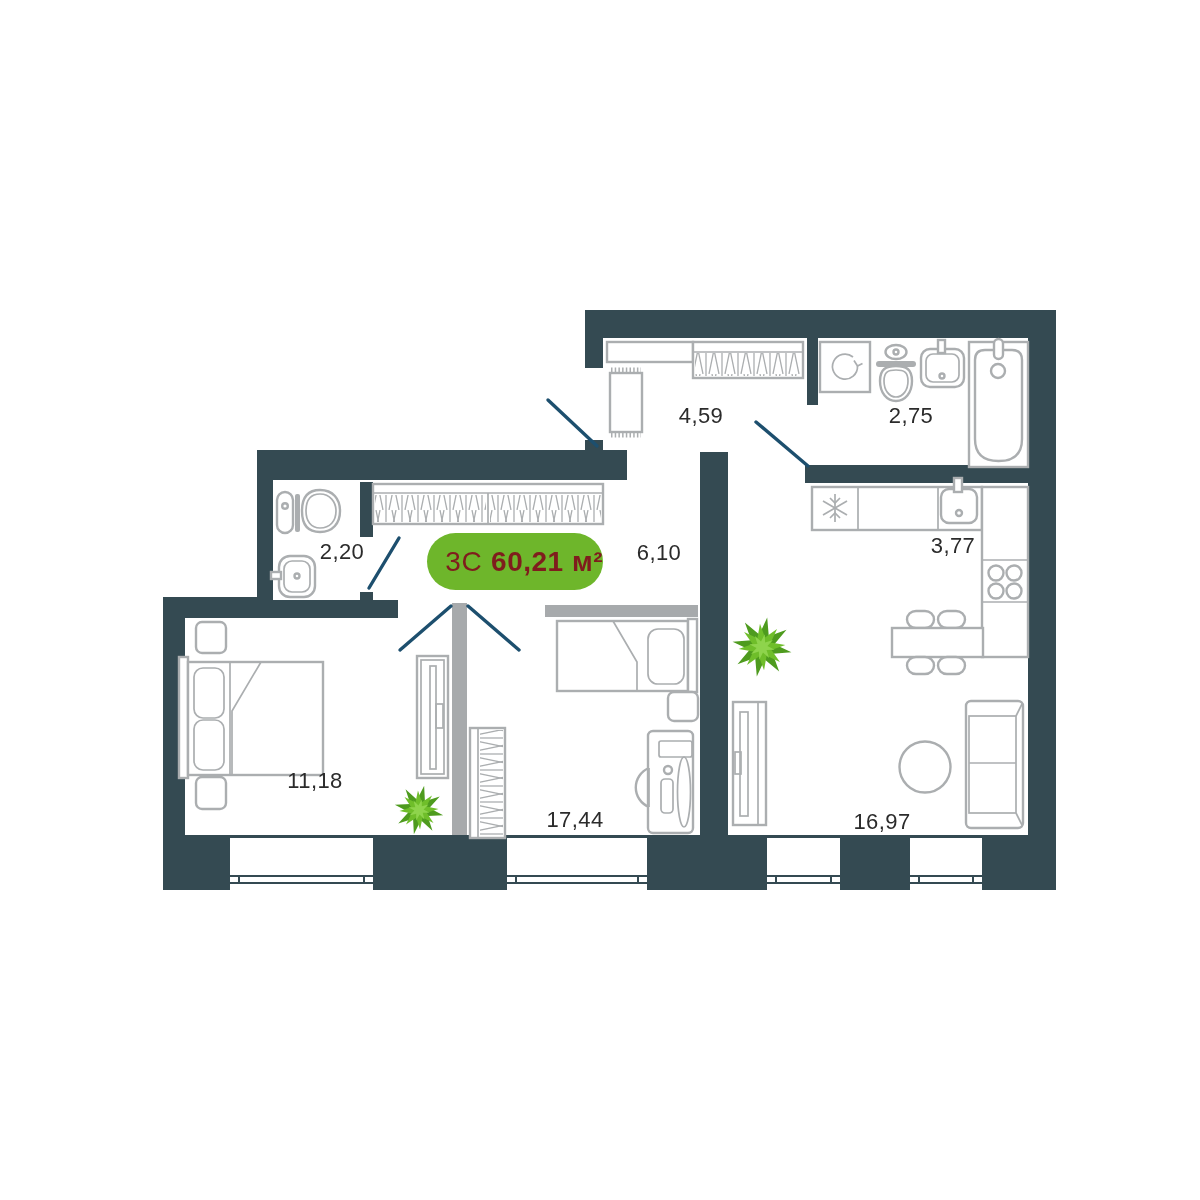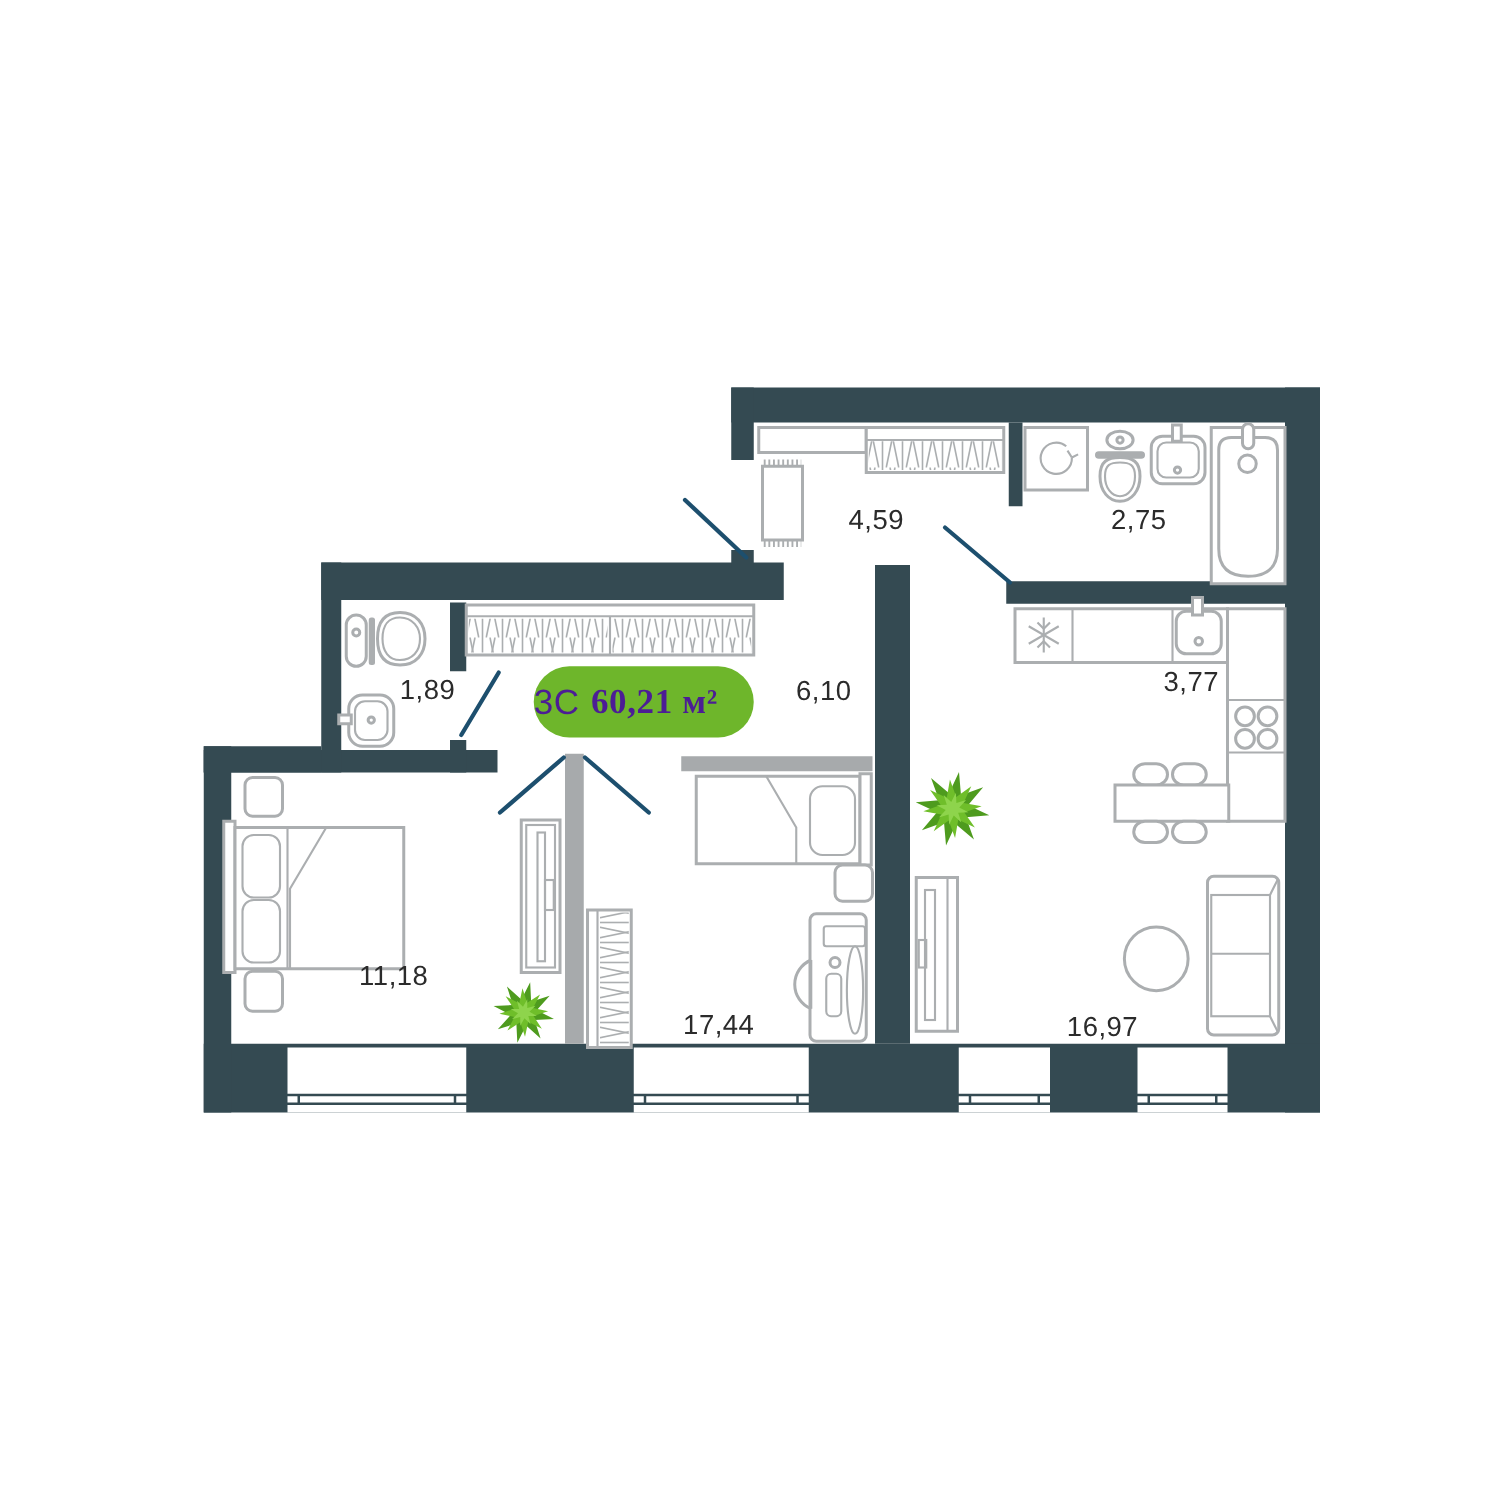--- a/index.html
+++ b/index.html
@@ -20,23 +20,23 @@
   .fthin{fill:none;stroke:var(--furniture);stroke-width:1.7;}
   .fsolid{fill:var(--furniture);stroke:none;}
   .door{fill:none;stroke:var(--door);stroke-width:3.4;stroke-linecap:round;}
   .pl{stroke:var(--furniture);stroke-width:1.3;}
   .fringe{stroke:var(--furniture);stroke-width:5;stroke-dasharray:1.5 2.2;fill:none;}
   .p-dark{fill:var(--plant-dark);} .p-mid{fill:var(--plant-mid);} .p-light{fill:var(--plant-light);}
   
   .area-label{position:absolute;transform:translate(-50%,-50%);
     font-size:22px;font-weight:500;letter-spacing:.4px;color:var(--label);white-space:nowrap;}
   .badge{position:absolute;left:427px;top:533px;width:176px;height:57px;border-radius:29px;
-    background:var(--badge-green);color:#4c1d95;display:flex;align-items:center;justify-content:flex-start;gap:9px;}
+    background:var(--badge-green);color:#7f1d1d;display:flex;align-items:center;justify-content:flex-end;gap:9px;}
   .badge .t{font-size:28px;font-weight:500;letter-spacing:.5px;}
-  .badge .a{font-size:28px;font-weight:700;letter-spacing:.5px;font-family:Liberation Serif, serif;}
+  .badge .a{font-size:28px;font-weight:700;letter-spacing:.5px;}
 </style>
 </head>
 <body>
 
 <div class="plan">
 <svg width="1200" height="1200" viewBox="0 0 1200 1200">
   <defs>
     <pattern id="hatch" width="16" height="34" patternUnits="userSpaceOnUse">
       <line class="pl" x1="2" y1="0" x2="2" y2="34"></line>
       <line class="pl" x1="5" y1="34" x2="12" y2="0"></line>
@@ -284,21 +284,21 @@
       <rect class="fthin" x="969" y="716" width="47" height="97"></rect>
       <line class="fthin" x1="969" y1="763" x2="1016" y2="763"></line>
       <line class="fthin" x1="1016" y1="716" x2="1022" y2="704"></line>
       <line class="fthin" x1="1016" y1="813" x2="1022" y2="825"></line>
     </g>
   </g>
 </svg>
 
   <div class="area-label" style="left:701px;top:416px">4,59</div>
   <div class="area-label" style="left:911px;top:416px">2,75</div>
-  <div class="area-label" style="left:342px;top:552px">1,89</div>
+  <div class="area-label" style="left:342px;top:552px">2,20</div>
   <div class="area-label" style="left:659px;top:553px">6,10</div>
   <div class="area-label" style="left:953px;top:546px">3,77</div>
   <div class="area-label" style="left:315px;top:781px">11,18</div>
   <div class="area-label" style="left:575px;top:820px">17,44</div>
   <div class="area-label" style="left:882px;top:822px">16,97</div>
 
   <div class="badge">
     <span class="t">3С</span>
     <span class="a">60,21 м²</span>
   </div>

